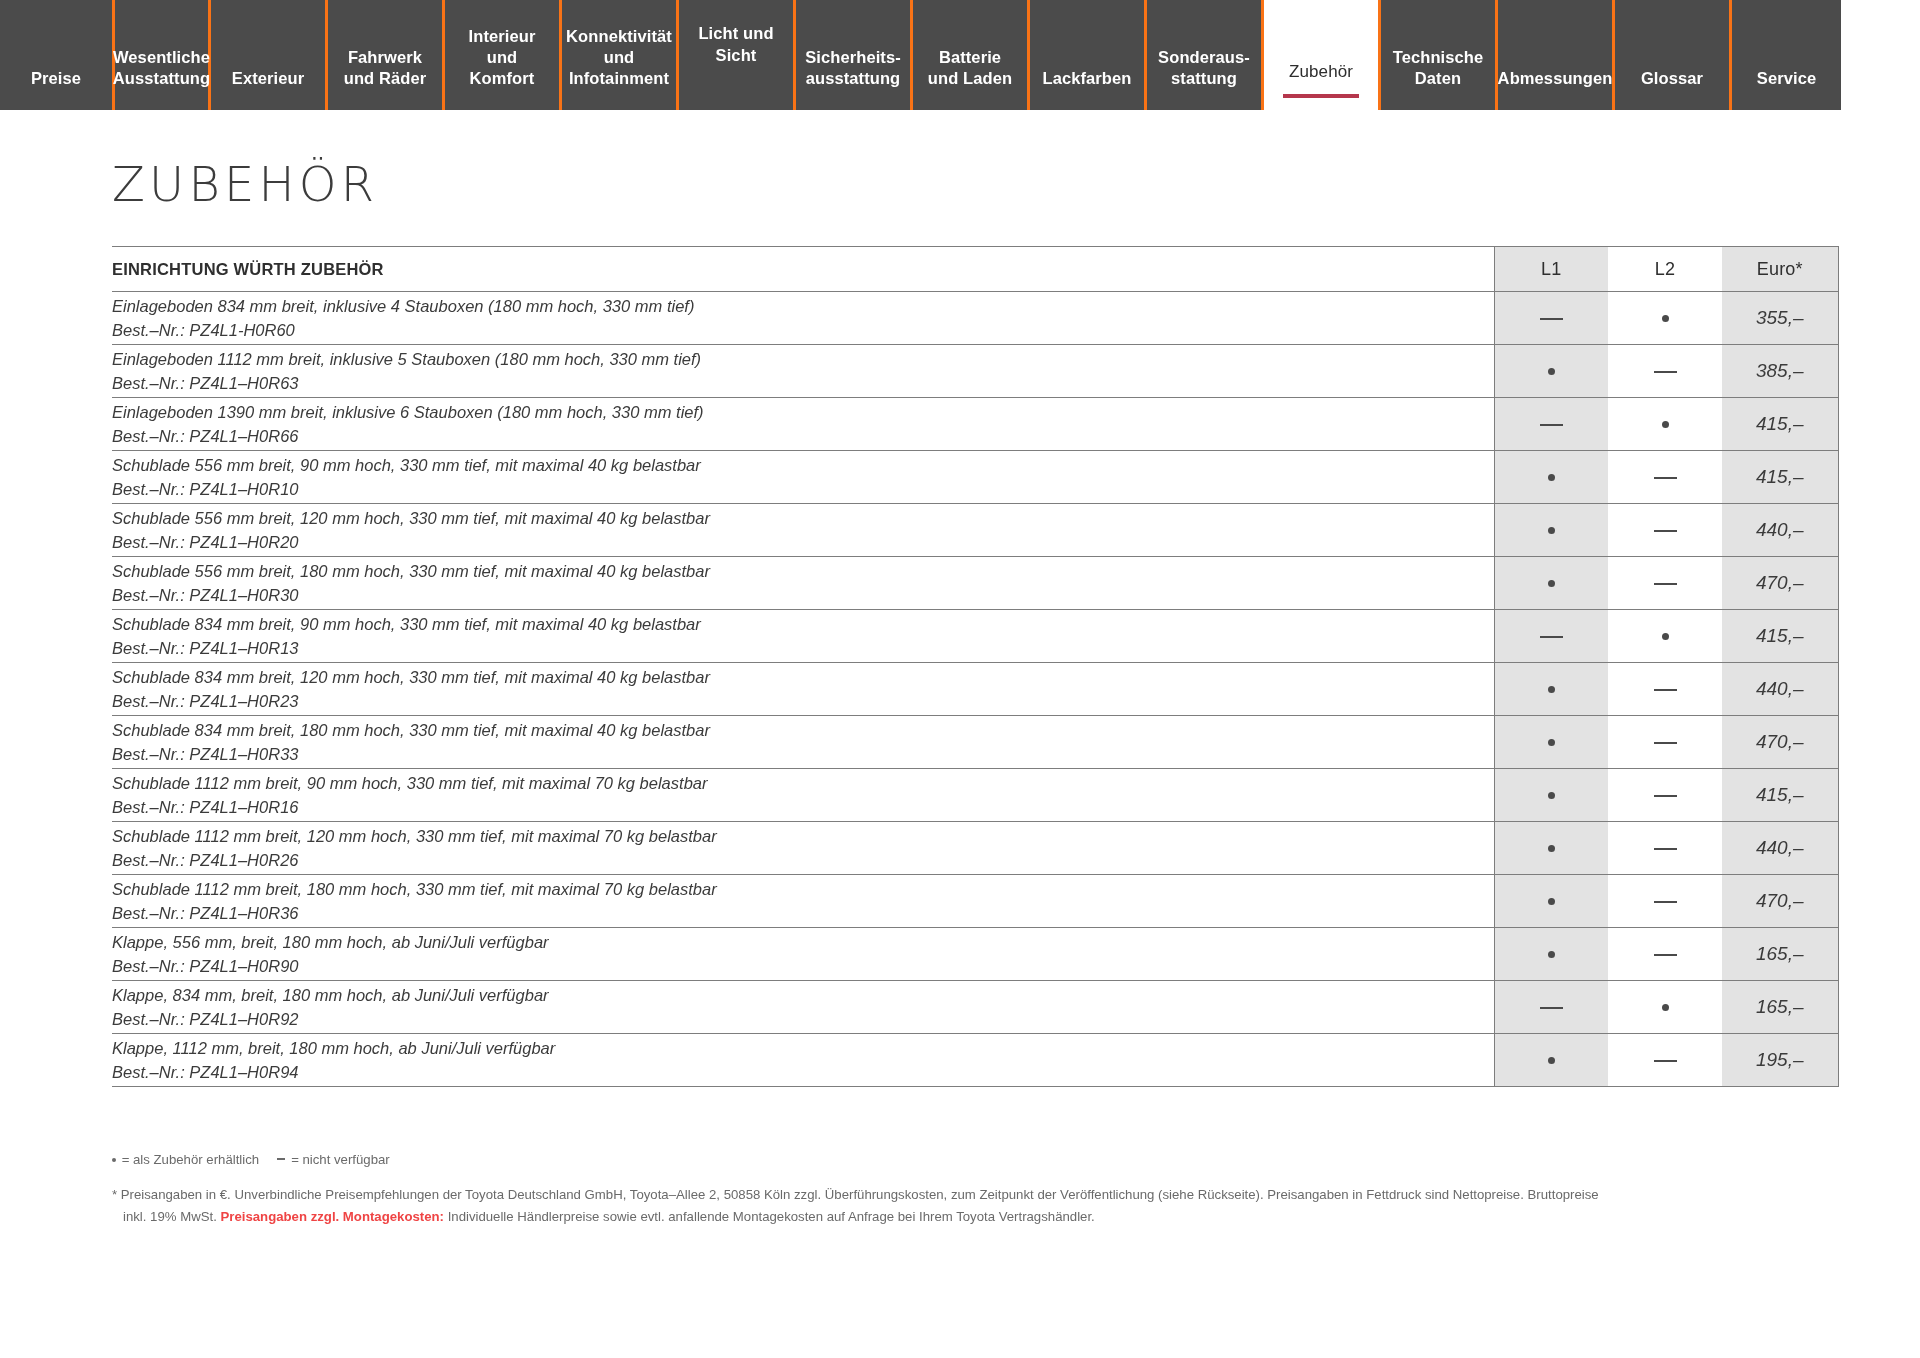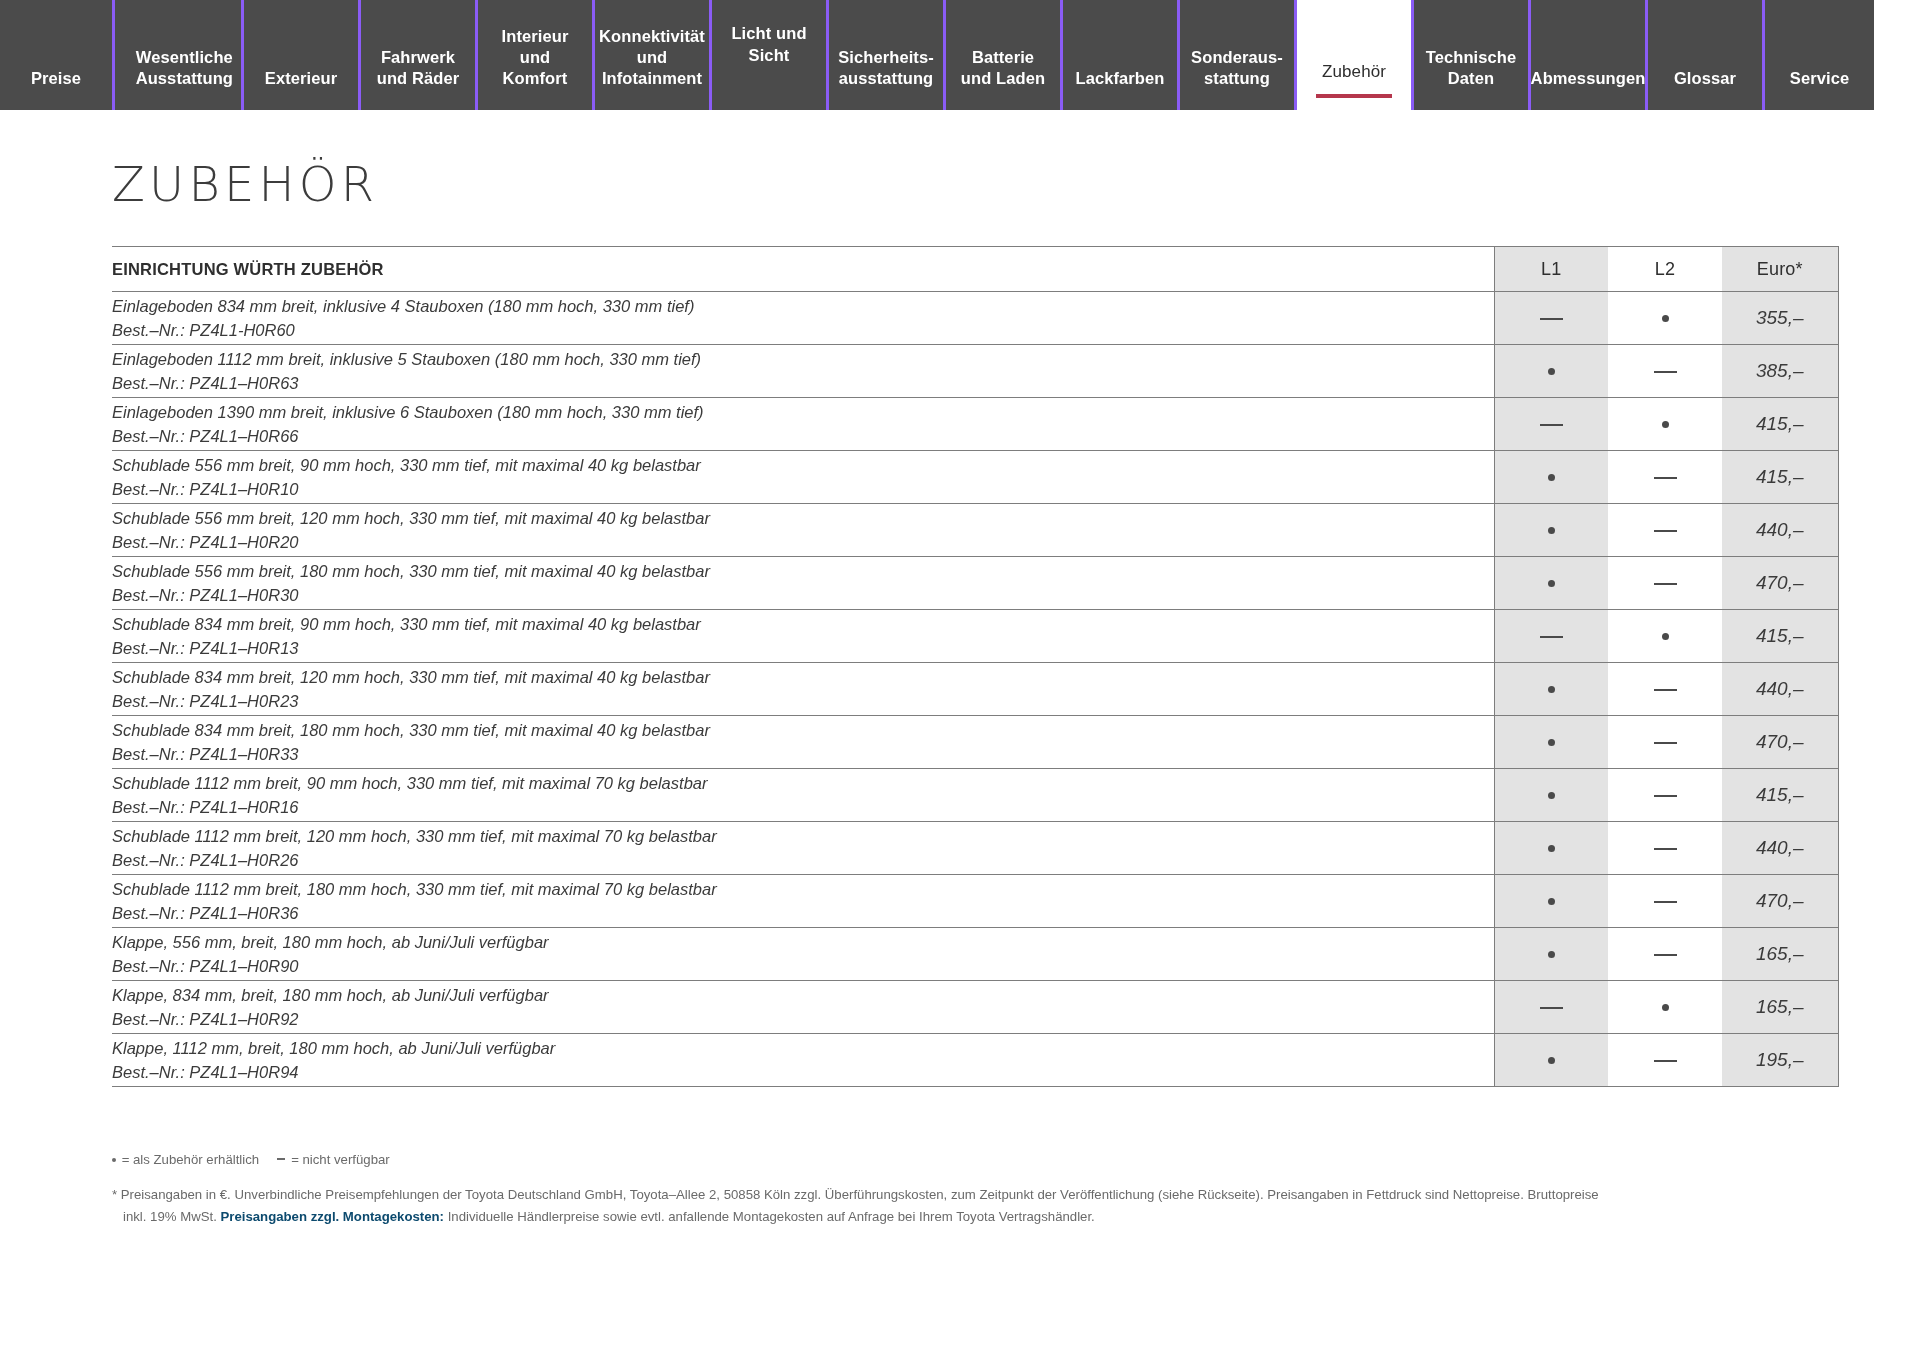--- a/index.html
+++ b/index.html
@@ -29,21 +29,21 @@
     color: #ffffff;
     display: flex;
     align-items: flex-end;
     justify-content: center;
     text-align: center;
     font-size: 16.5px;
     font-weight: bold;
     line-height: 1.28;
     padding: 0 8px 21px 8px;
     box-sizing: border-box;
-    border-right: 3px solid #8b5cf6;
+    border-right: 3px solid #f97316;
     letter-spacing: 0.1px;
     position: relative;
     flex: 0 0 auto;
   }
   .nav-tab:last-child { border-right: none; }
   .nav-tab.active {
     background: #ffffff;
     color: #2e2e2e;
     font-weight: normal;
     font-size: 17px;
@@ -176,30 +176,30 @@
   }
   .fn-legend .legend-dash {
     display: inline-block;
     width: 8px; height: 1.3px;
     background: #6a6a6a;
     vertical-align: middle;
     margin: 0 2px 3px 0;
   }
   .fn-star { text-indent: 0; }
   .fn-star .fn-line2 { display: block; padding-left: 11px; }
-  .fn-star b { color: #0c4a6e; font-weight: bold; }
+  .fn-star b { color: #ef4444; font-weight: bold; }
 </style>
 </head>
 <body>
 
 <div class="navbar">
     <div class="nav-tab" style="width: 115px;">
       <span class="tab-label">Preise</span>
     </div>
-    <div class="nav-tab" style="width: 129px; justify-content: flex-end;">
+    <div class="nav-tab" style="width: 96px;">
       <span class="tab-label">Wesentliche<br>Ausstattung</span>
     </div>
     <div class="nav-tab" style="width: 117px;">
       <span class="tab-label">Exterieur</span>
     </div>
     <div class="nav-tab" style="width: 117px;">
       <span class="tab-label">Fahrwerk<br>und Räder</span>
     </div>
     <div class="nav-tab" style="width: 117px;">
       <span class="tab-label">Interieur und<br>Komfort</span>

